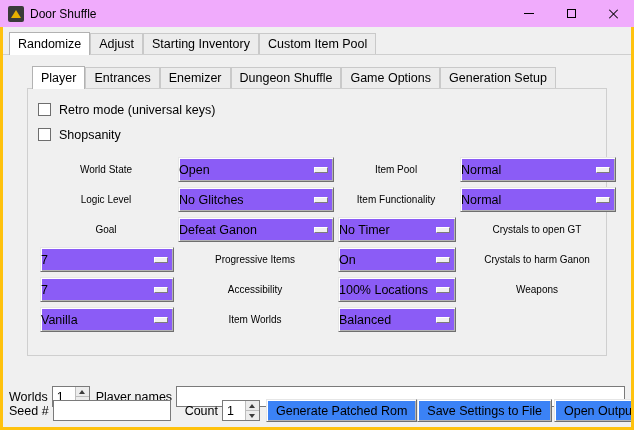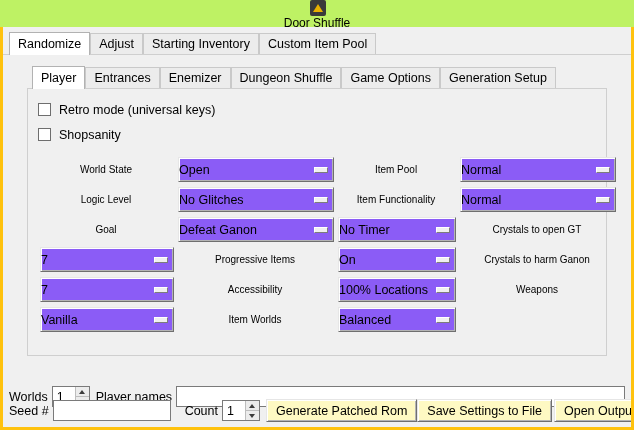--- a/index.html
+++ b/index.html
@@ -73,33 +73,33 @@
   .entry.seed { width:118px; }
   .spinbox { display:inline-flex; height:21px; border:1px solid #7a7a7a; background:#fff; margin-right:6px; }
   .spin-value { width:22px; font-size:12.5px; display:flex; align-items:center; padding-left:4px; }
   .spin-btns { display:flex; flex-direction:column; width:14px; border-left:1px solid #bdbdbd; }
   .spin-btn { flex:1; display:flex; align-items:center; justify-content:center; background:#ececec; }
   .spin-btn.up { border-bottom:1px solid #bdbdbd; }
   .tri-up { width:0; height:0; border-left:3px solid transparent; border-right:3px solid transparent; border-bottom:4px solid #3c3c3c; }
   .tri-down { width:0; height:0; border-left:3px solid transparent; border-right:3px solid transparent; border-top:4px solid #3c3c3c; }
   .btn {
     height:23px; padding:0 9px; font-size:12.5px; font-family:"Liberation Sans", sans-serif;
-    background:#fef9c3; border:1px solid; border-color:#e6e6e6 #6f6f6f #6f6f6f #e6e6e6;
+    background:#3b82f6; border:1px solid; border-color:#e6e6e6 #6f6f6f #6f6f6f #e6e6e6;
     box-shadow: inset 1px 1px 0 #ffffff, inset -1px -1px 0 #b4b4b4; white-space:nowrap; cursor:default;
   }
   .gap6 { margin-left:14px; }
   .gap2 { margin-left:2px; }
   .spacer { flex:1; }
 </style>
 </head>
 <body>
 
 <div class="window" style="background: rgb(255, 194, 14);">
 
-  <div class="titlebar" style="background: #bef264; flex-direction: column;">
+  <div class="titlebar" style="background: #f0abfc;">
     <span class="app-icon"></span>
     <span class="win-title">Door Shuffle</span>
     <span class="win-controls">
       <span class="win-btn">
           <span class="min-icon"></span>
         </span>
       <span class="win-btn">
           <span class="max-icon"></span>
         </span>
       <span class="win-btn">

